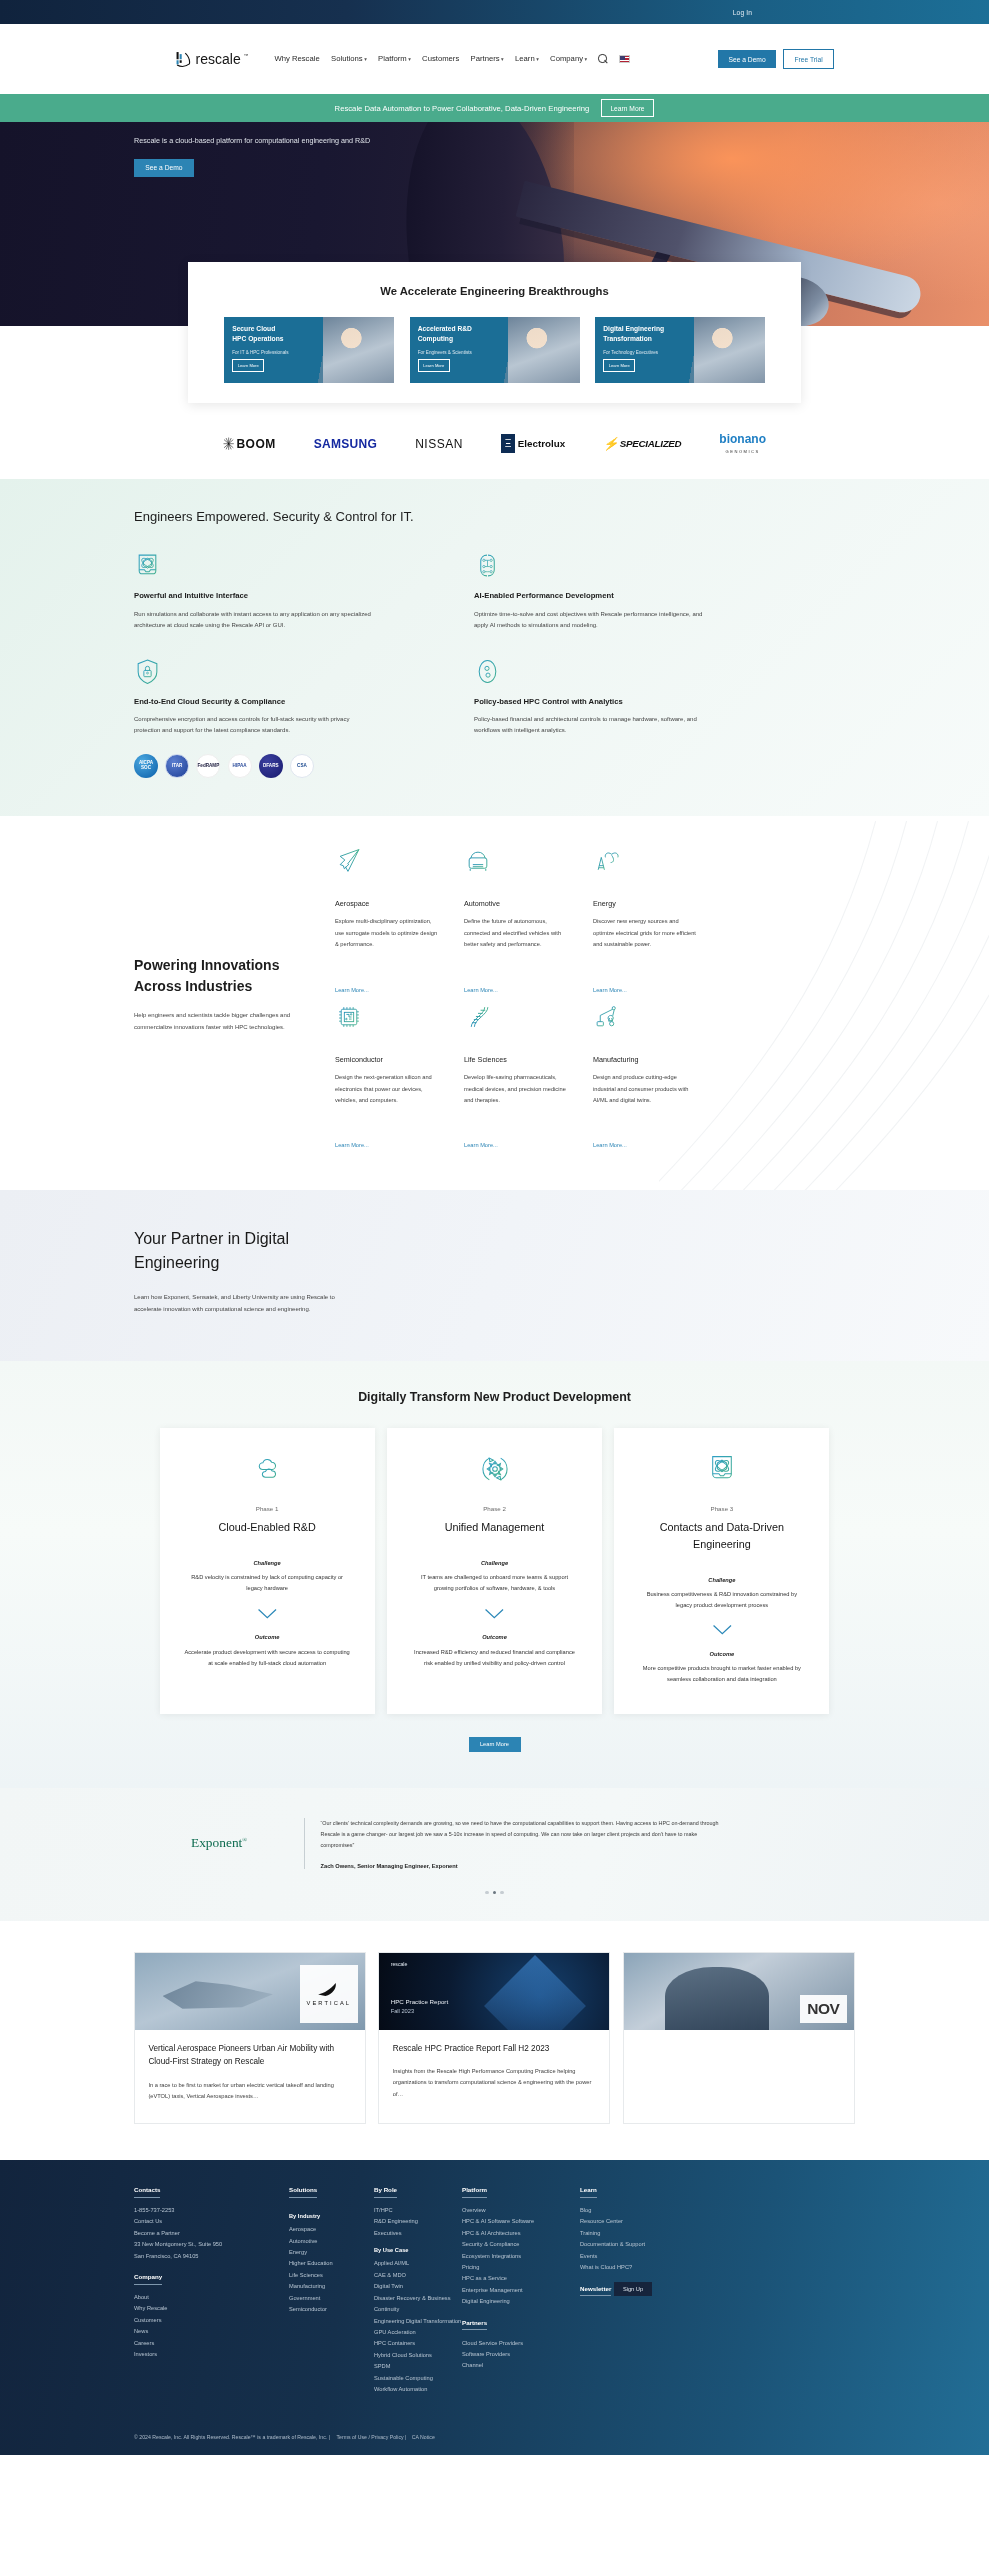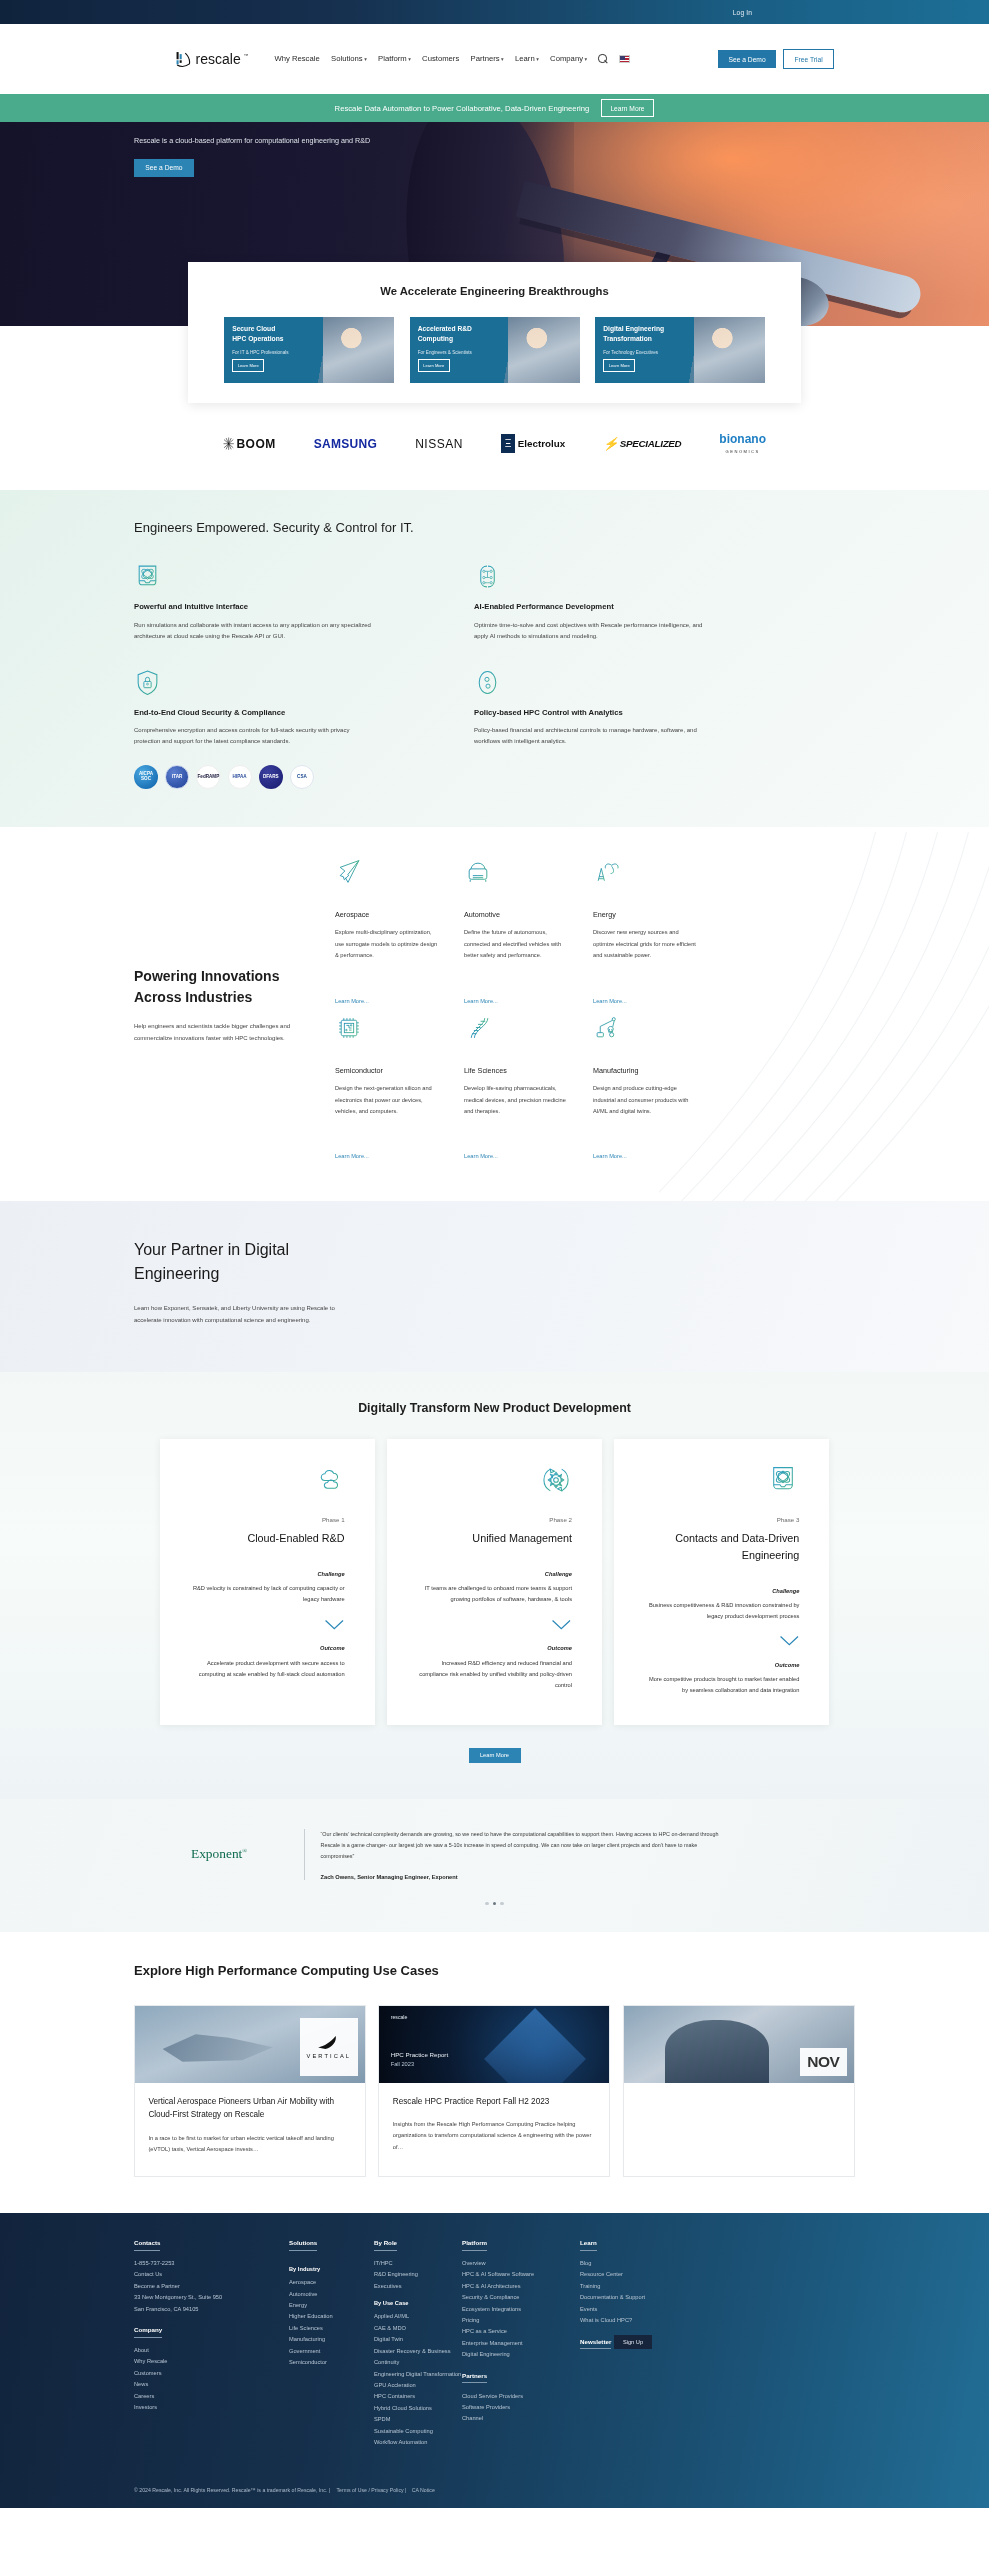--- a/index.html
+++ b/index.html
@@ -79,21 +79,21 @@
   .bcard{ width:170px; height:66px; position:relative; overflow:hidden;
           background:linear-gradient(100deg,#1b6e96 0%,#1b6e96 58%,#4e7f9c 58%,#7d9db4 100%); }
   .bcard .photo{position:absolute;right:0;top:0;width:42%;height:100%;background:linear-gradient(160deg,#6d849a,#b9c6d2 55%,#8295a8);}
   .bcard .photo:after{content:"";position:absolute;inset:0;background:radial-gradient(circle at 40% 32%,rgba(255,230,205,.85) 0 16%,transparent 17%);}
   .bcard .inner{ position:relative; z-index:2; padding:7.2px 8.2px; }
   .bcard h3{ color:#fff; font-size:6.7px; font-weight:600; line-height:1.55; }
   .bcard .sub{ color:#dbe7ef; font-size:4.6px; margin-top:5.2px; }
   .bcard .lm{ display:inline-block; margin-top:4.6px; border:0.5px solid #fff; color:#fff; font-size:4.1px; padding:2.6px 4.6px; }
 
   
-  .logorow{ padding:29px 0 35px; }
+  .logorow{ padding:29px 0 24px; }
   .logorow .inner{ display:flex; align-items:center; justify-content:center; gap:38px; }
   .logo-item{ height:23px; display:flex; align-items:center; }
   .lg-boom{ font-size:12px; font-weight:700; letter-spacing:0.5px; color:#111; display:flex;align-items:center;gap:2.1px;}
   .lg-samsung{ font-size:12px; font-weight:800; color:#1428a0; letter-spacing:0.3px; }
   .lg-nissan{ font-size:12px; font-weight:400; color:#111; letter-spacing:0.5px; }
   .lg-electrolux{ display:flex;align-items:center;gap:2.6px; }
   .lg-electrolux .sq{ width:14.4px;height:19.6px;background:#0d2c54;display:flex;align-items:center;justify-content:center;color:#fff;font-size:10.3px;}
   .lg-electrolux .tx{ font-size:9.8px;font-weight:700;color:#111; }
   .lg-spec{ font-size:9.8px;font-style:italic;font-weight:800;color:#111;letter-spacing:-0.3px;display:flex;align-items:center;gap:1.5px;}
   .lg-spec .bolt{ color:#e8172c; font-size:12.4px; }
@@ -134,21 +134,21 @@
 
   
   .partner{ background:linear-gradient(110deg,#eceff4 0%,#f1f4f8 50%,#f7f9fb 100%); padding:37px 0 46px; }
   .partner h2{ font-size:16px; font-weight:500; line-height:1.5; color:#191919; max-width:216px; }
   .partner p{ font-size:6px; line-height:2.0; color:#444; margin-top:15.5px; max-width:206px; }
 
   
   .phases{ background:linear-gradient(180deg,#f3f8f6 0%,#f7fbf9 40%,#eef4f6 100%); padding:29px 0 36px; }
   .phases h2{ text-align:center; font-size:12.4px; font-weight:600; color:#1d1d1d; margin-bottom:24px; }
   .phase-row{ display:flex; gap:12.4px; justify-content:center; }
-  .phase{ width:215px; background:#fff; padding:25px 30px 28px; box-shadow:0 1px 7.2px rgba(0,0,0,.07); text-align:right; }
+  .phase{ width:215px; background:#fff; padding:25px 24px 28px; box-shadow:0 1px 7.2px rgba(0,0,0,.07); text-align:center; }
   .phase .ico{ width:32px;height:32px; margin:0 auto 18.5px; }
   .phase .num{ font-size:6.2px; color:#6a6a6a; margin-bottom:6.7px; }
   .phase .ttl{ font-size:10.8px; font-weight:500; line-height:1.55; color:#141414; }
   .phase .lbl{ font-size:5.7px; font-weight:700; font-style:italic; color:#222; margin-top:24px; margin-bottom:6.2px; }
   .phase .txt{ font-size:5.7px; line-height:1.95; color:#333; }
   .chev{ margin:13.4px auto; width:20.6px; height:11.3px; }
   .phase-cta{ display:block; width:52px; margin:23px auto 0; background:#2c84b4; color:#fff; font-size:5.7px; padding:4.6px 0; text-align:center; }
 
   
   .testi{ background:linear-gradient(110deg,#f2f6f6 0%,#f4f8f8 60%,#eef3f5 100%); padding:30px 0 27px; }
@@ -692,21 +692,20 @@
     <div class="dots">
       <span class="dot"></span>
       <span class="dot on"></span>
       <span class="dot"></span>
     </div>
   </div>
 </div>
 
 <div class="cases">
   <div class="wrap">
-    <h2>Explore High Performance Computing Use Cases</h2>
     <div class="case-row">
 
       <div class="case c1">
         <div class="thumb">
           <div class="badge-img v">
             <svg width="24" height="15.5" viewBox="0 0 46 30">
               <path d="M2 24 C14 22 26 14 36 2 C38 12 30 24 16 27 Z" fill="#111"></path>
             </svg>
             <span class="vert-txt">VERTICAL</span>
           </div>

